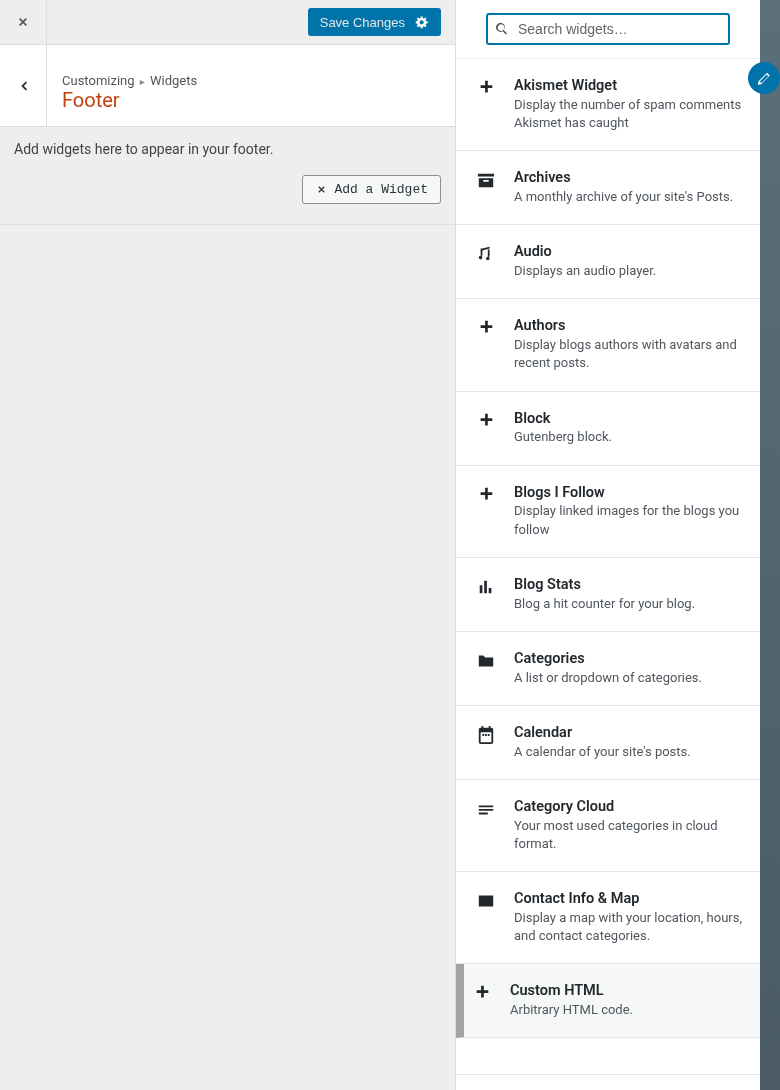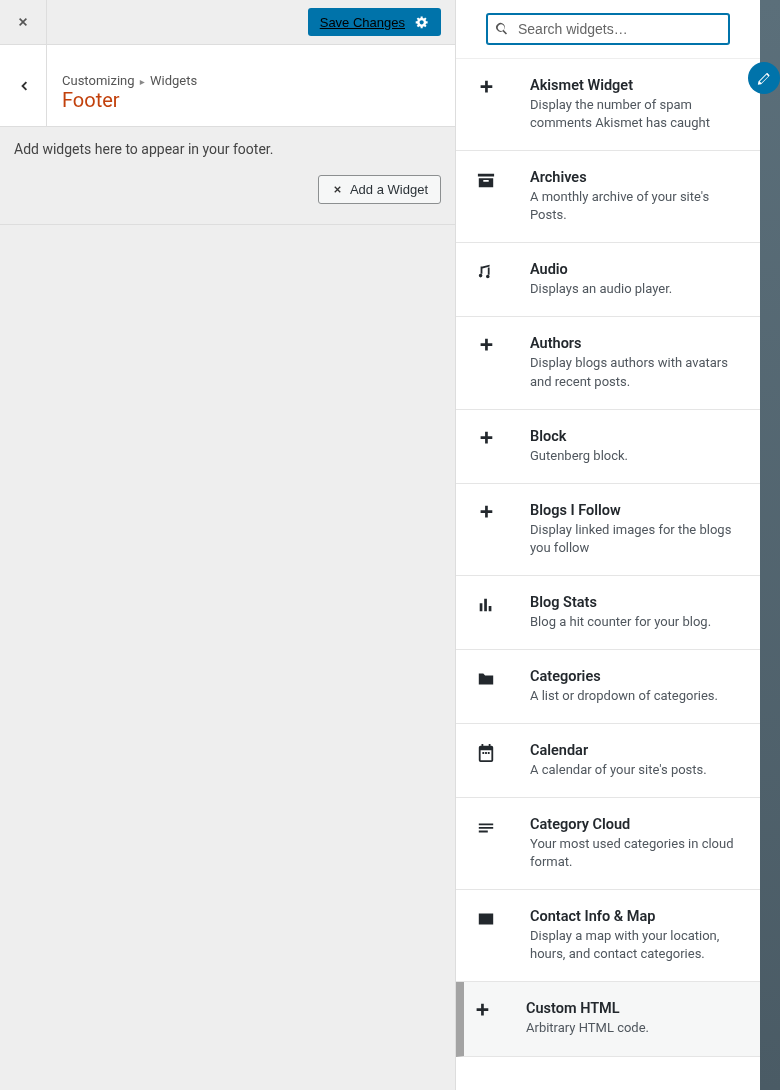--- a/index.html
+++ b/index.html
@@ -4,48 +4,48 @@
 <style>
   * { box-sizing: border-box; margin: 0; padding: 0; }
   html, body { width: 780px; height: 1090px; font-family: -apple-system, BlinkMacSystemFont, "Segoe UI", Roboto, sans-serif; overflow: hidden; }
   body { display: flex; background: #f0f0f0; }
 
   
   .left { width: 455px; display: flex; flex-direction: column; background: #eee; }
   .topbar { height: 45px; background: #eee; display: flex; align-items: center; justify-content: space-between; border-bottom: 1px solid #ddd; }
   .close-cell { width: 47px; height: 45px; display: flex; align-items: center; justify-content: center; border-right: 1px solid #ddd; cursor: pointer; }
   .close-cell svg { width: 16px; height: 16px; fill: #555; }
-  .save-btn { margin-right: 14px; background: #0073aa; color: #000000; border: none; height: 28px; padding: 0 12px; border-radius: 3px; font-size: 13px; display: flex; align-items: center; gap: 10px; cursor: pointer; text-decoration: underline; }
+  .save-btn { margin-right: 14px; background: #0073aa; color: #e5e5e5; border: none; height: 28px; padding: 0 12px; border-radius: 3px; font-size: 13px; display: flex; align-items: center; gap: 10px; cursor: pointer; }
   .save-btn svg { width: 14px; height: 14px; fill: #fff; }
 
   .breadcrumb-row { background: #fff; display: flex; align-items: stretch; border-bottom: 1px solid #ddd; }
   .back-cell { width: 47px; display: flex; align-items: center; justify-content: center; border-right: 1px solid #ddd; cursor: pointer; }
   .back-cell svg { width: 18px; height: 18px; fill: #333; }
   .crumb-body { padding: 28px 15px 14px; }
   .crumb-top { font-size: 13px; color: #555; }
   .crumb-top .tri { font-size: 10px; color: #888; margin: 0 2px; }
   .crumb-title { font-size: 20px; color: #c2410c; margin-top: 0; font-weight: 400; }
 
   .hint-row { padding: 14px 14px 0; font-size: 14px; color: #444; }
   .add-row { padding: 18px 14px 20px; display: flex; justify-content: flex-end; border-bottom: 1px solid #ddd; }
-  .add-btn { background: #f6f7f7; border: 1px solid #8c8f90; border-radius: 3px; padding: 6px 12px; font-size: 13px; color: #2c3338; display: flex; align-items: center; gap: 6px; cursor: pointer; }
+  .add-btn { background: #f6f7f7; border: 1px solid #8c8f90; border-radius: 3px; padding: 6px 12px; font-size: 13px; color: #2c3338; display: flex; align-items: center; gap: 6px; cursor: pointer; font-family: Liberation Mono, monospace; }
   .add-btn svg { width: 13px; height: 13px; fill: #333; }
 
   
   .right { width: 305px; background: #fff; border-left: 1px solid #ddd; display: flex; flex-direction: column; position: relative; }
   .search-wrap { padding: 14px 31px 14px; }
   .search-box { position: relative; }
   .search-box input { width: 100%; height: 30px; border: 1px solid #0073aa; border-radius: 2px; padding: 0 8px 0 30px; font-size: 14px; outline: none; box-shadow: 0 0 0 1px #0073aa; }
   .search-box input::placeholder { color: #666; }
   .search-icon { position: absolute; left: 7px; top: 50%; transform: translateY(-50%); width: 16px; height: 16px; fill: #555; pointer-events: none; }
 
   .widget-list { flex: 1; overflow-y: auto; border-top: 1px solid #eee; }
   .widget-list::-webkit-scrollbar { width: 7px; }
   .widget-list::-webkit-scrollbar-thumb { background: #c0c0c0; border-radius: 4px; }
-  .widget-item { display: flex; align-items: flex-start; gap: 34px; padding: 18px 16px 18px 20px; border-bottom: 1px solid #e5e5e5; cursor: pointer; }
+  .widget-item { display: flex; align-items: flex-start; gap: 18px; padding: 18px 16px 18px 20px; border-bottom: 1px solid #e5e5e5; cursor: pointer; }
   .widget-item.selected { background: #f6f7f7; border-left: 8px solid #a3a3a3; padding-left: 8px; }
   .wi-icon { width: 20px; height: 20px; flex-shrink: 0; display: flex; align-items: center; justify-content: center; margin-top: 1px; }
   .wi-icon svg { width: 18px; height: 18px; fill: #23282d; }
   .wi-body { flex: 1; }
   .wi-title { font-size: 14.5px; font-weight: 600; color: #23282d; line-height: 1.3; }
   .wi-desc { font-size: 13px; color: #50575e; margin-top: 0; line-height: 1.4; }
 
   
   .edge { width: 20px; background: linear-gradient(#5b6f7a, #4a5b65); position: relative; }
   .edit-bubble { position: absolute; top: 62px; right: 0; width: 32px; height: 32px; background: #0073aa; border-radius: 50%; display: flex; align-items: center; justify-content: center; }

